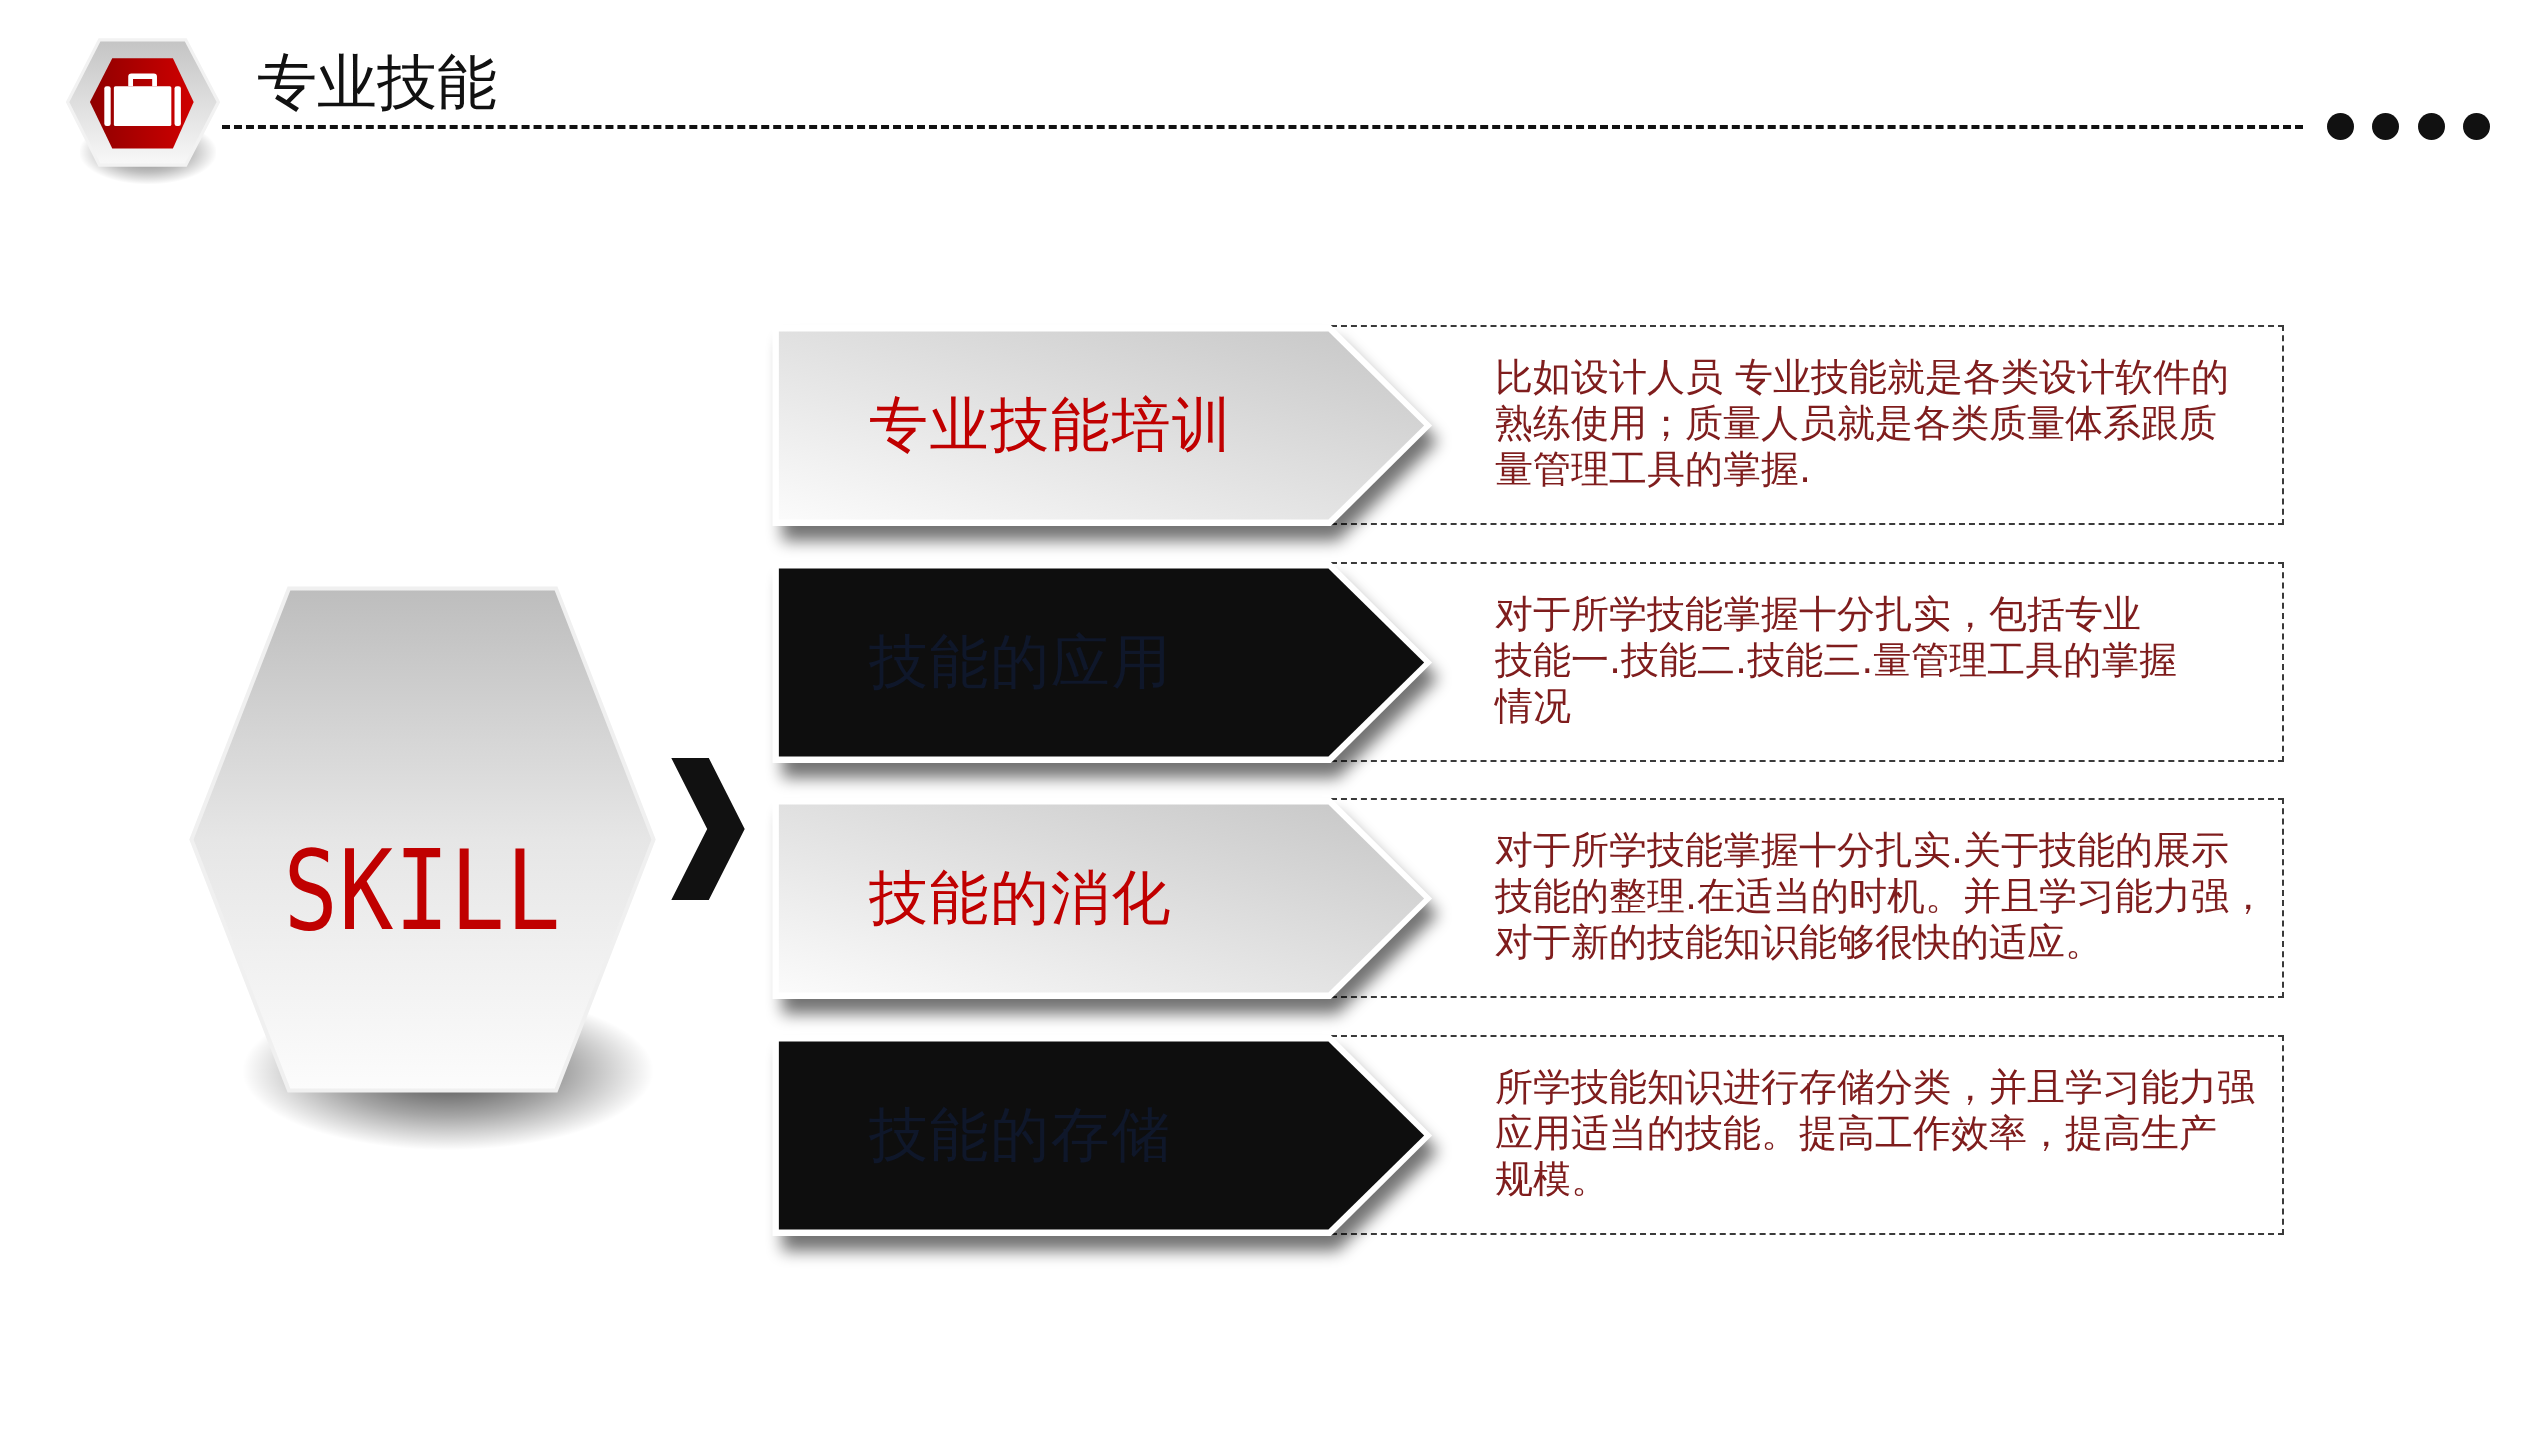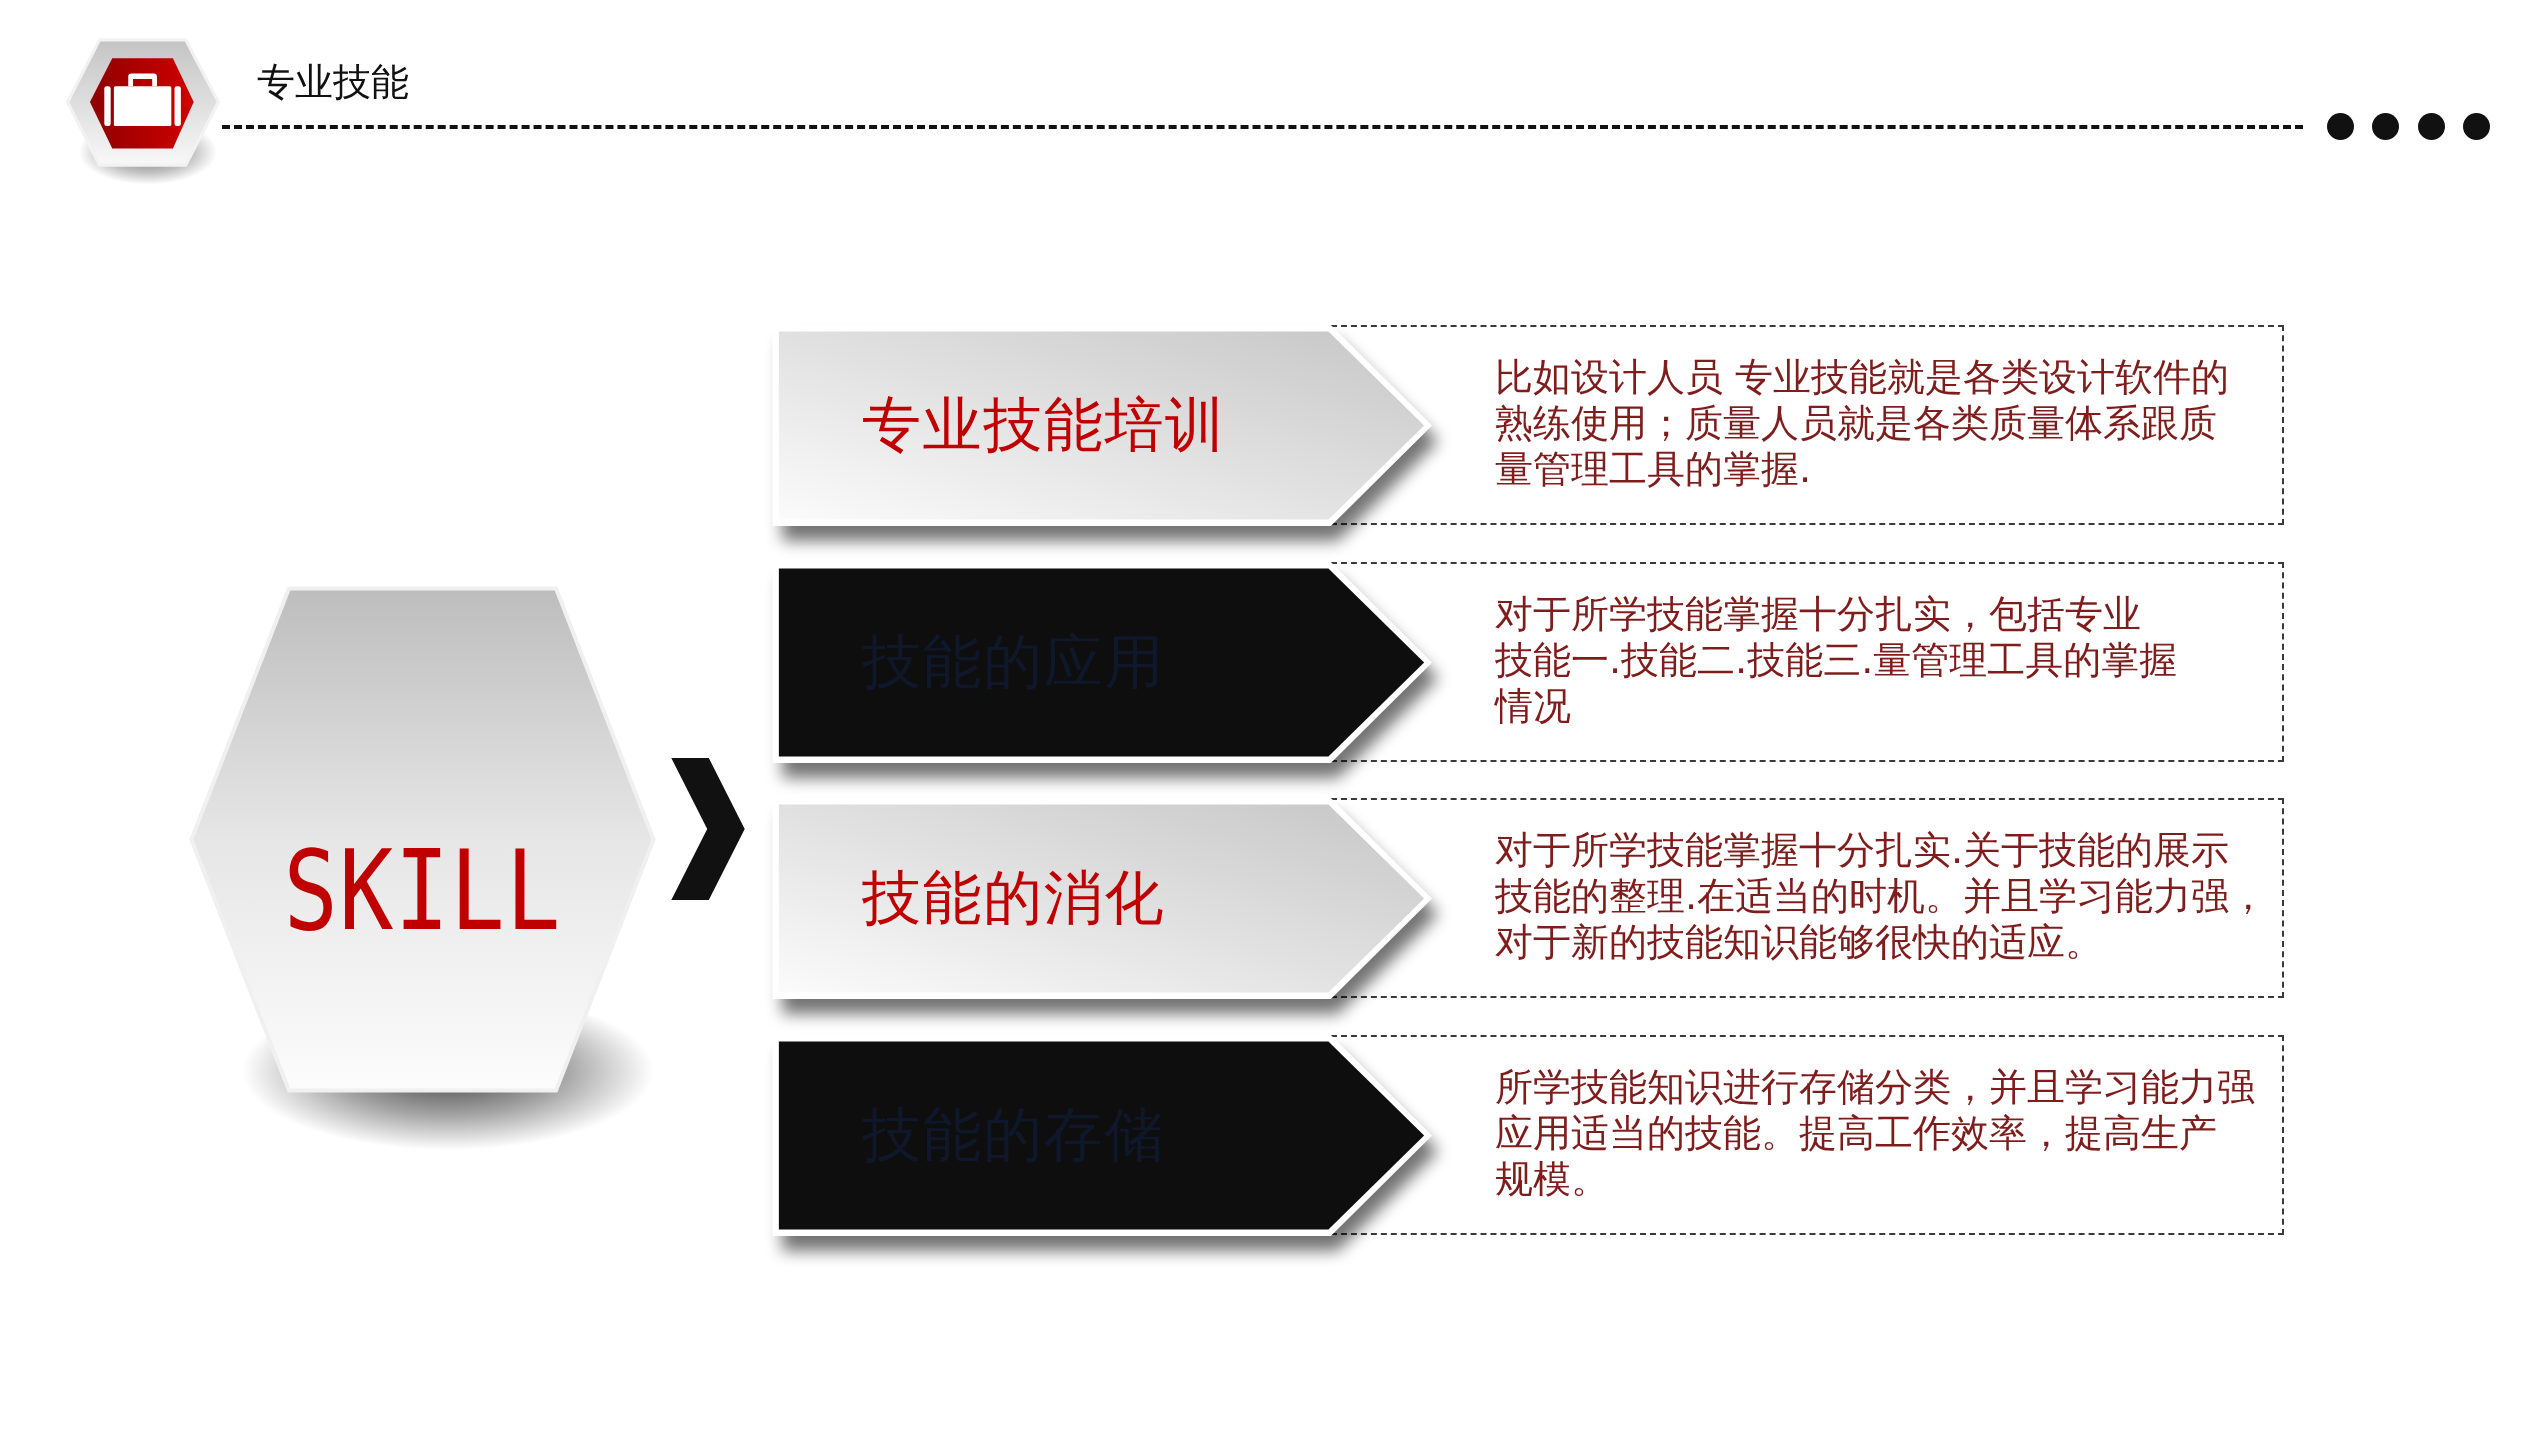--- a/index.html
+++ b/index.html
@@ -4,40 +4,40 @@
 <style>
   html, body { margin:0; padding:0; background:#ffffff; }
   body { width:2538px; height:1450px; position:relative; overflow:hidden;
          font-family:"DejaVu Sans","Liberation Sans",sans-serif; }
   .abs { position:absolute; }
 
   
   .hdr-icon { left:66px; top:38px; width:154px; height:129px; }
   .hdr-icon-shadow { left:80px; top:120px; width:136px; height:64px;
     background:radial-gradient(ellipse at center, rgba(0,0,0,0.55) 0%, rgba(0,0,0,0.25) 45%, rgba(0,0,0,0) 72%); }
-  .title { left:257px; top:50px; font-size:38px; color:#111; line-height:64px; white-space:nowrap; }
+  .title { left:257px; top:50px; font-size:60px; color:#111; line-height:64px; white-space:nowrap; }
   .hdr-line { left:222px; top:125px; width:2081px; height:0; border-top:4px dashed #111; }
   .dots { left:2327px; top:113px; display:flex; gap:18.4px; }
   .dot { width:27px; height:27px; border-radius:50%; background:#111; }
 
   
   .skill-shadow { left:240px; top:991px; width:416px; height:160px;
     background:radial-gradient(ellipse at center, rgba(0,0,0,0.75) 0%, rgba(0,0,0,0.35) 40%, rgba(0,0,0,0) 70%); }
   .skill-hex { left:189px; top:586px; width:467px; height:507px; }
   .skill-text { left:189px; top:586px; width:467px; height:376px; display:flex; align-items:flex-end; justify-content:center;
     font-family:"DejaVu Sans Mono","Liberation Mono",monospace; font-size:110px; color:#c00000; letter-spacing:1.6px; transform:scaleX(0.82); line-height:1; padding-bottom:16px; box-sizing:border-box; }
   .chev { left:671px; top:758px; width:74px; height:142px; }
 
   
   .row { position:absolute; left:772px; width:1519px; height:201px; }
   .row .dash-box { position:absolute; left:559px; top:0; width:953px; height:200px;
     border:2.4px dashed #3a3a3a; border-left:none; box-sizing:border-box; }
   .row .arrow-shadow { position:absolute; left:8px; top:16px; width:663px; height:200px; filter:blur(8px); opacity:0.55; }
   .row .arrow { position:absolute; left:0; top:0; width:663px; height:201px; }
-  .row .label { position:absolute; left:90px; top:0; height:201px; display:flex; align-items:center;
+  .row .label { position:absolute; left:97px; top:0; height:201px; display:flex; align-items:center;
     font-size:59px; white-space:nowrap; letter-spacing:1.6px; }
   .row.light .label { color:#c00000; }
   .row.dark .label { color:#0f172a; }
   .row .desc { position:absolute; left:723px; top:29px; width:767px; font-size:38px; line-height:46px; color:#7f1d1d; }
   .row .desc div { white-space:nowrap; }
 </style>
 </head>
 <body>
 
 <div class="abs hdr-icon-shadow"></div>

